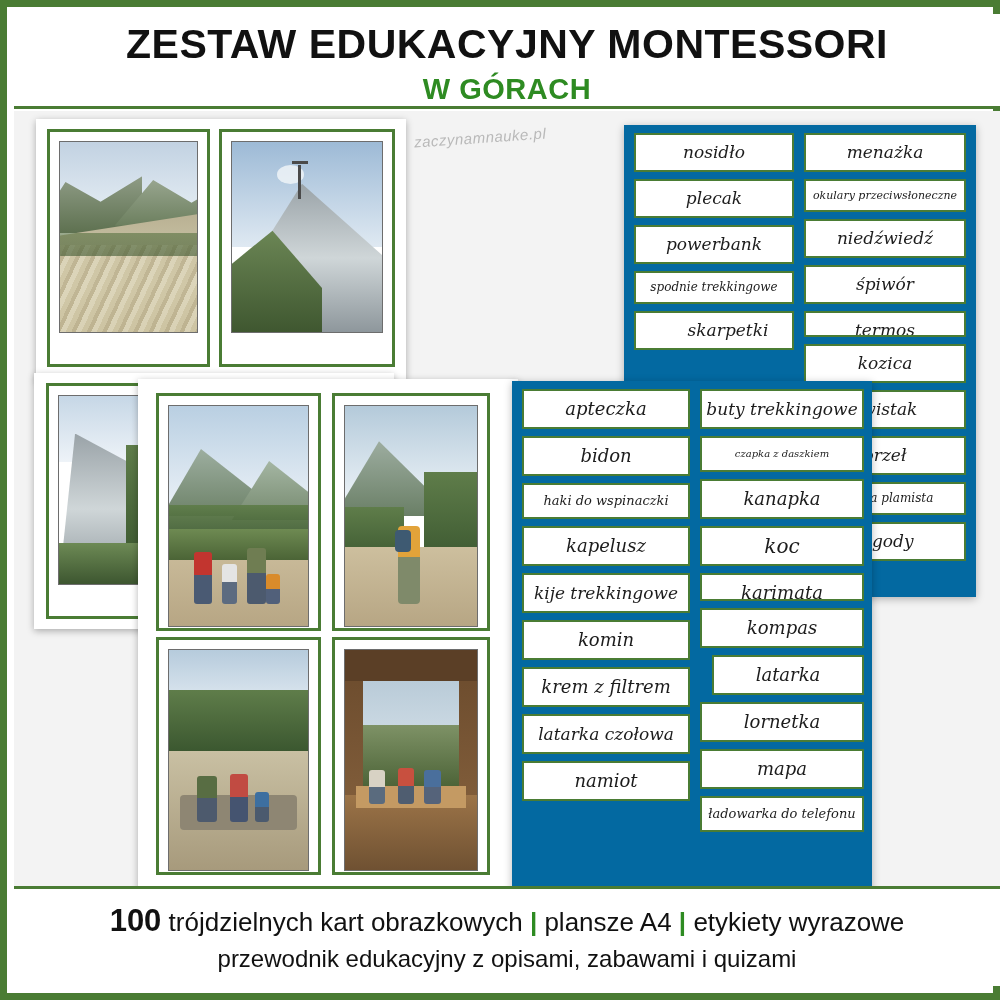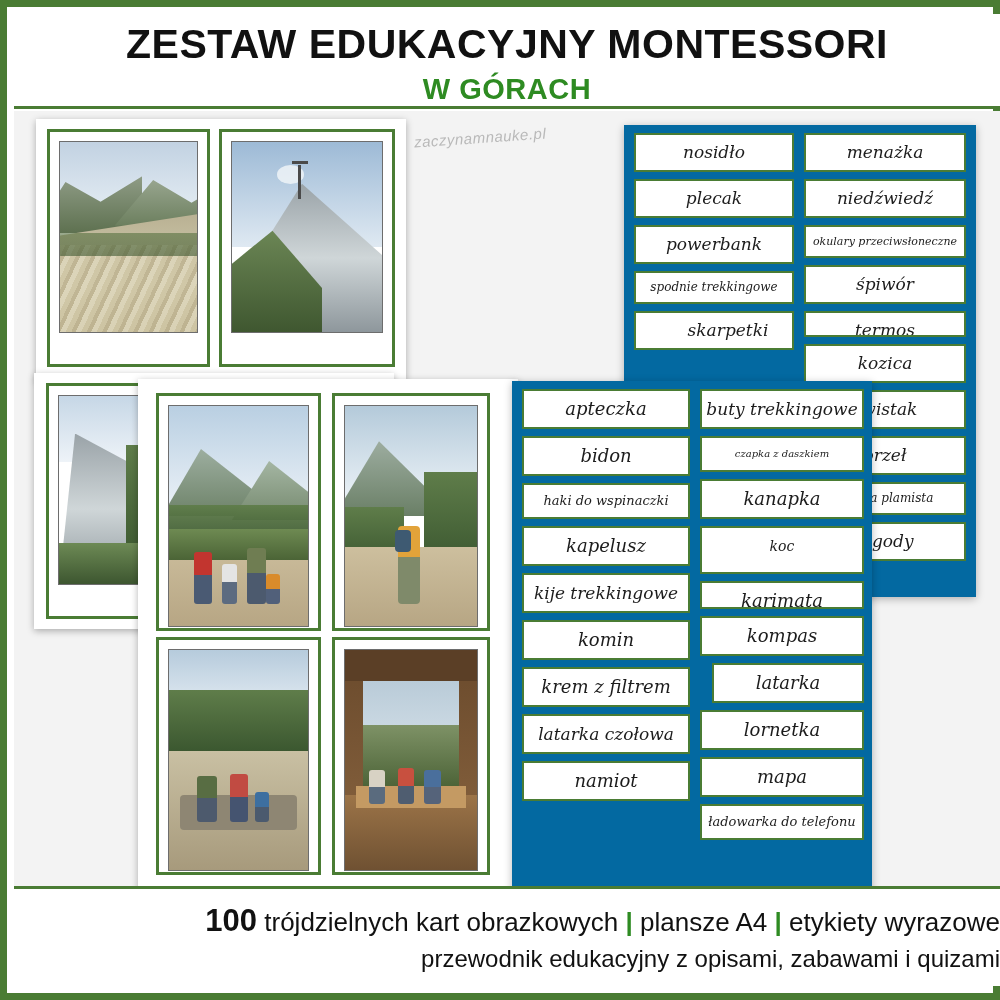--- a/index.html
+++ b/index.html
@@ -84,21 +84,21 @@
     color:#1c1c1c;
     margin-bottom:7px;
     white-space:nowrap;
     overflow:hidden;
   }
 
   
   .footer {
     position:absolute; left:7px; bottom:7px; width:986px; height:100px;
     background:#ffffff; border-top:3px solid #4a7c34;
-    text-align:right; padding-top:14px;
+    text-align:center; padding-top:14px;
   }
   .footer .line1 { font-size:26px; color:#111; }
   .footer .line1 .num { font-size:31px; font-weight:bold; }
   .footer .line1 .sep { color:#2e8b22; font-weight:bold; }
   .footer .line2 { font-size:24px; color:#111; margin-top:6px; }
 
   
   .sky { position:absolute; left:0; top:0; right:0; height:46%;
          background:linear-gradient(#cfe0ef,#eaf1f7); }
   .ground { position:absolute; left:0; bottom:0; right:0; height:58%; }
@@ -224,22 +224,22 @@
     <div class="labelsheet" style="left:610px; top:14px; width:352px; height:472px;">
       <div class="labelcol" style="left:10px; width:160px;">
         <div class="label" style="height:39px;line-height:35px;font-size:17px;">nosidło</div>
         <div class="label" style="height:39px;line-height:35px;font-size:17px;">plecak</div>
         <div class="label" style="height:39px;line-height:35px;font-size:17px;">powerbank</div>
         <div class="label" style="height:33px;line-height:29px;font-size:12px;">spodnie trekkingowe</div>
         <div class="label" style="height:39px;line-height:35px;font-size:17px;padding-left:28px;">skarpetki</div>
       </div>
       <div class="labelcol" style="left:180px; width:162px;">
         <div class="label" style="height:39px;line-height:35px;font-size:17px;">menażka</div>
+        <div class="label" style="height:33px;line-height:29px;font-size:11px;">okulary przeciwsłoneczne</div>
         <div class="label" style="height:39px;line-height:35px;font-size:17px;">niedźwiedź</div>
-        <div class="label" style="height:33px;line-height:29px;font-size:11px;">okulary przeciwsłoneczne</div>
         <div class="label" style="height:39px;line-height:35px;font-size:17px;">śpiwór</div>
         <div class="label" style="height:26px;line-height:35px;font-size:17px;">termos</div>
         <div class="label" style="height:39px;line-height:35px;font-size:17px;">kozica</div>
         <div class="label" style="height:39px;line-height:35px;font-size:17px;">świstak</div>
         <div class="label" style="height:39px;line-height:35px;font-size:17px;">orzeł</div>
         <div class="label" style="height:33px;line-height:29px;font-size:12px;">tundra plamista</div>
         <div class="label" style="height:39px;line-height:35px;font-size:17px;">jagody</div>
       </div>
     </div>
 
@@ -252,21 +252,21 @@
         <div class="label" style="height:40px;line-height:36px;font-size:17px;">kije trekkingowe</div>
         <div class="label" style="height:40px;line-height:36px;font-size:18px;">komin</div>
         <div class="label" style="height:40px;line-height:36px;font-size:18px;">krem z filtrem</div>
         <div class="label" style="height:40px;line-height:36px;font-size:17px;">latarka czołowa</div>
         <div class="label" style="height:40px;line-height:36px;font-size:18px;">namiot</div>
       </div>
       <div class="labelcol" style="left:188px; width:164px;">
         <div class="label" style="height:40px;line-height:36px;font-size:17px;">buty trekkingowe</div>
         <div class="label" style="height:36px;line-height:32px;font-size:10px;">czapka z daszkiem</div>
         <div class="label" style="height:40px;line-height:36px;font-size:18px;">kanapka</div>
-        <div class="label" style="height:48px;line-height:36px;font-size:14px;">koc</div>
+        <div class="label" style="height:40px;line-height:36px;font-size:20px;">koc</div>
         <div class="label" style="height:28px;line-height:36px;font-size:18px;">karimata</div>
         <div class="label" style="height:40px;line-height:36px;font-size:18px;">kompas</div>
         <div class="label" style="height:40px;line-height:36px;font-size:18px;margin-left:12px;">latarka</div>
         <div class="label" style="height:40px;line-height:36px;font-size:18px;">lornetka</div>
         <div class="label" style="height:40px;line-height:36px;font-size:18px;">mapa</div>
         <div class="label" style="height:36px;line-height:32px;font-size:13px;">ładowarka do telefonu</div>
       </div>
     </div>
 
   </div>

